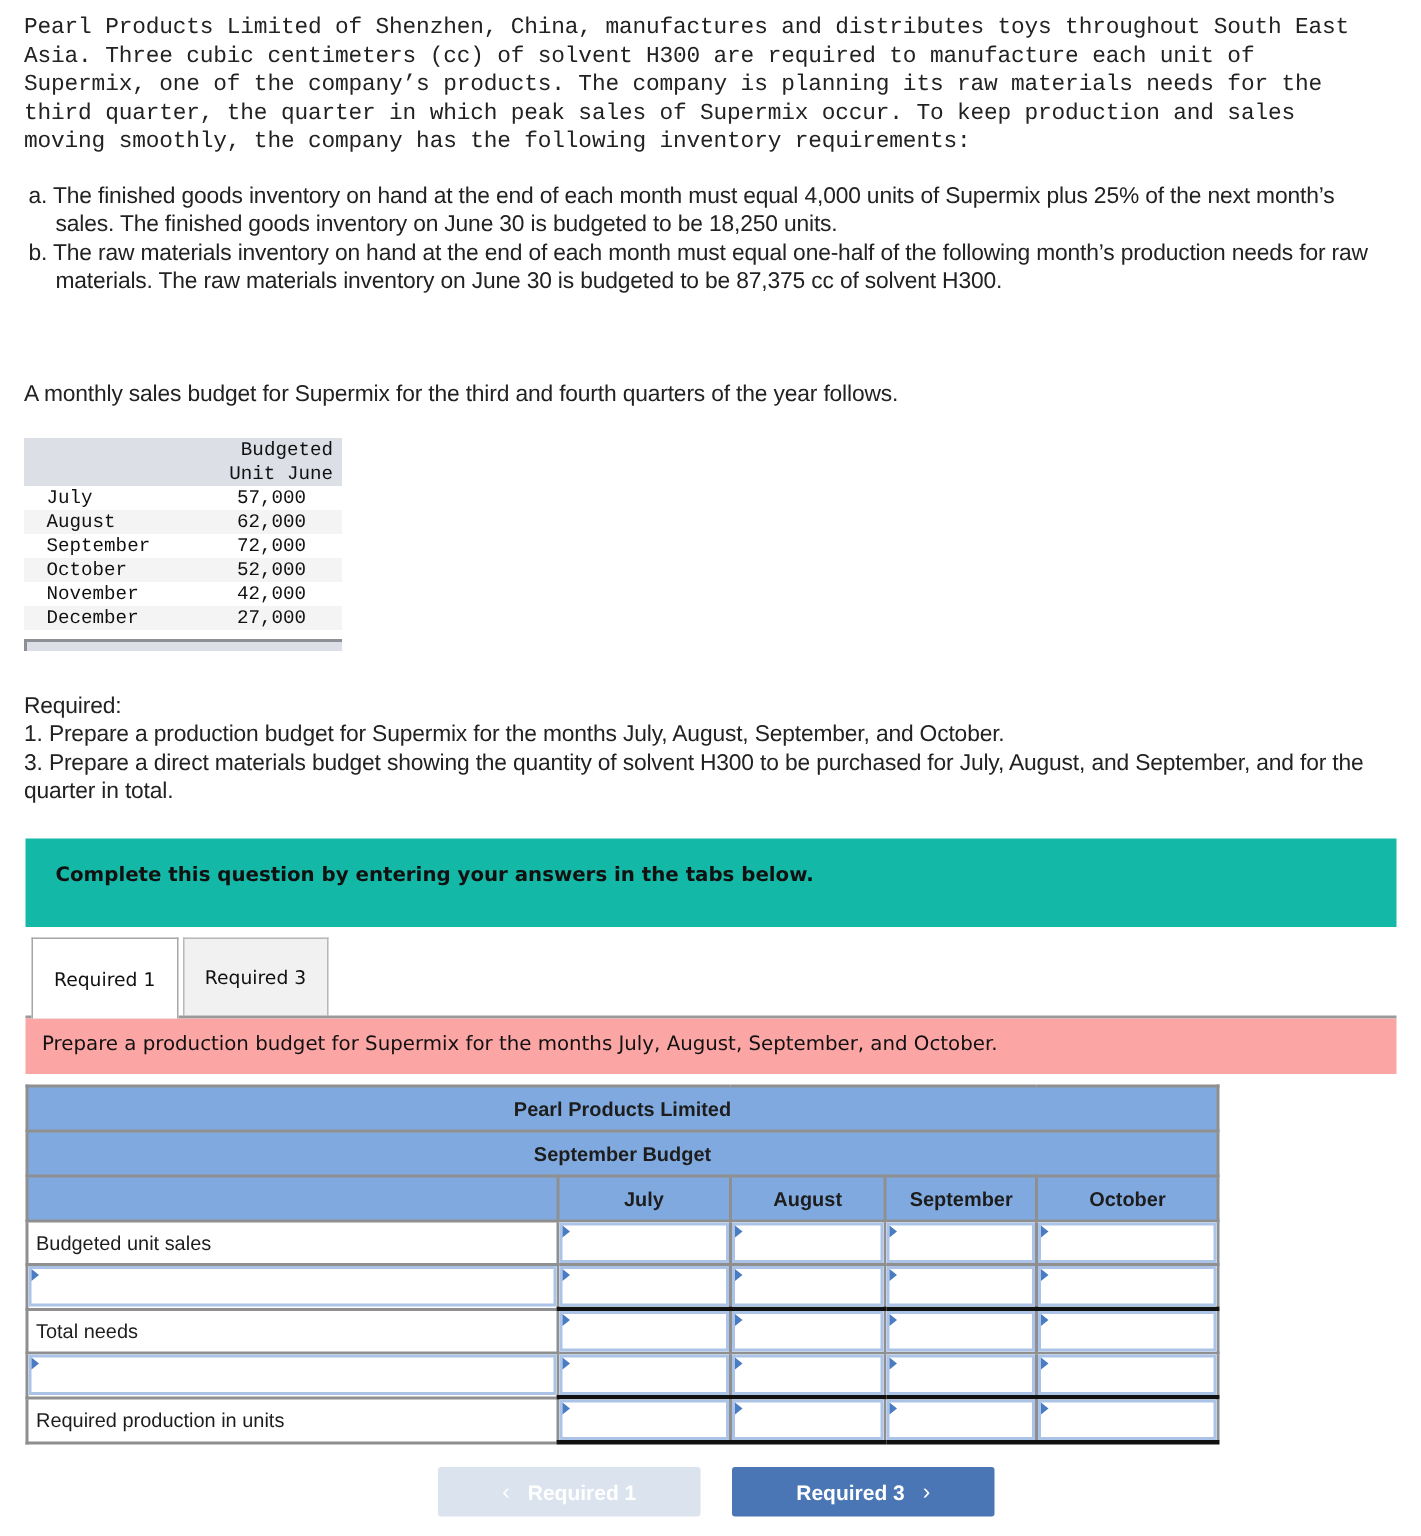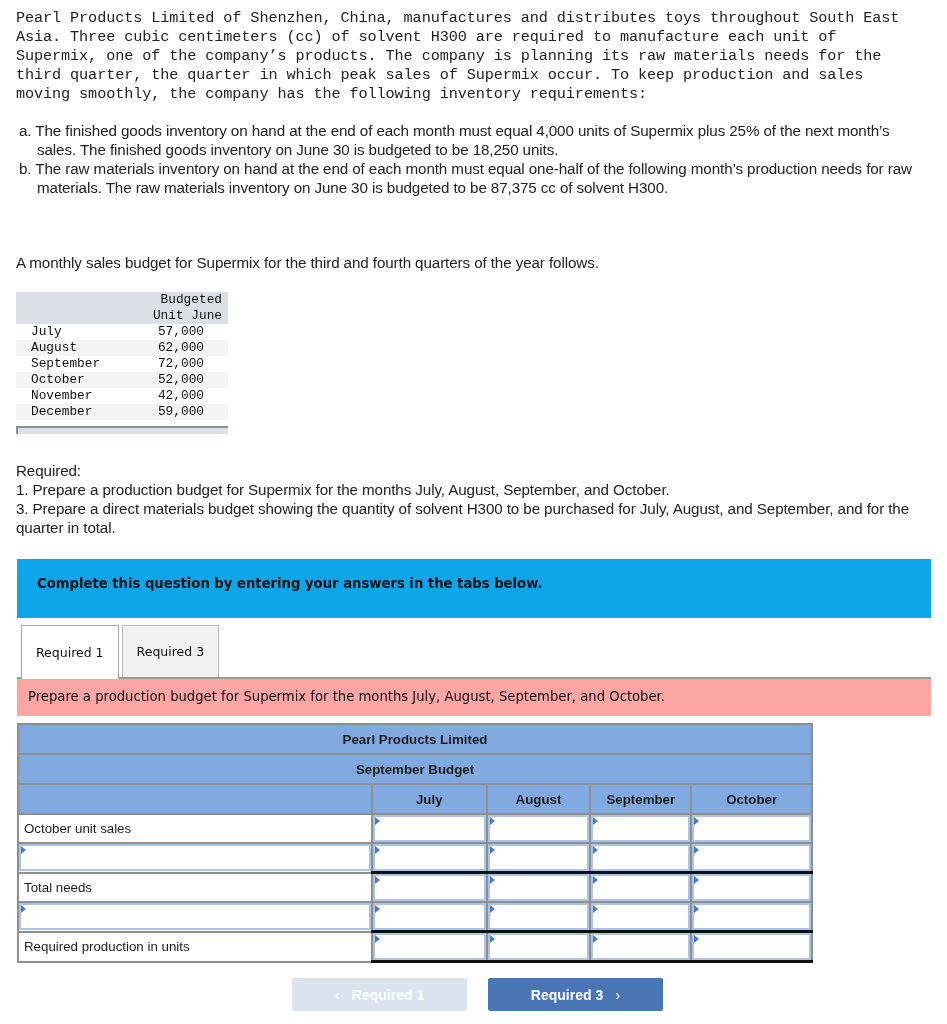--- a/index.html
+++ b/index.html
@@ -16,21 +16,21 @@
   #sales-table td { padding: 0; }
   #sales-table td.m { padding-left: 15px; text-align: left; }
   #sales-table td.v { text-align: right; padding-right: 24px; }
   #sales-table tr.alt td { background: #f4f4f4; }
   #sales-scroll { position: absolute; left: 16px; top: 426px; width: 212px; height: 8px; background: #dcdfe6; border-top: 2px solid #8c8f94; border-left: 2px solid #8c8f94; box-sizing: border-box; }
 
   #required-block { position: absolute; left: 16px; top: 461px; width: 910px; margin: 0; }
   #required-block .h { font-weight: normal; }
 
   
-  #instr-box { position: absolute; left: 17px; top: 559px; width: 914px; height: 59px; background: #0ea5e9; }
+  #instr-box { position: absolute; left: 17px; top: 559px; width: 914px; height: 59px; background: #14b8a6; }
   #instr-text { position: absolute; left: 20px; top: 17px; font-family: "DejaVu Sans", sans-serif; font-size: 13.2px; font-weight: bold; color: #111; }
 
   
   #tabs { position: absolute; left: 21px; top: 625px; height: 52px; display: flex; }
   .tab { box-sizing: border-box; height: 52px; padding: 0 14px; border: 1px solid #b8b8b8; border-bottom: none; font-family: "DejaVu Sans", sans-serif; font-size: 12.5px; color: #111; display: flex; align-items: center; cursor: pointer; margin-right: 3px; }
   .tab.active { background: #ffffff; height: 54px; border-color: #a6a6a6; z-index: 2; }
   .tab.inactive { background: #f1f1f1; }
   #tab-rule { position: absolute; left: 17px; top: 677px; width: 914px; height: 2px; background: #9a9a9a; }
   #instr-bar { position: absolute; left: 17px; top: 679px; width: 914px; height: 37px; background: #fca5a5; }
   #instr-bar span { position: absolute; left: 11px; top: 10px; font-family: "DejaVu Sans", sans-serif; font-size: 13.2px; color: #111; }
@@ -95,21 +95,21 @@
     <tr class="alt">
         <td class="m">October</td>
         <td class="v">52,000</td>
       </tr>
     <tr>
         <td class="m">November</td>
         <td class="v">42,000</td>
       </tr>
     <tr class="alt">
         <td class="m">December</td>
-        <td class="v">59,000</td>
+        <td class="v">27,000</td>
       </tr>
   </tbody>
 </table>
 <div id="sales-scroll"></div>
 
 <div id="required-block" class="prose">
   <div class="h">Required:</div>
   <div>1. Prepare a production budget for Supermix for the months July, August, September, and October.</div>
   <div>3. Prepare a direct materials budget showing the quantity of solvent H300 to be purchased for July, August, and September, and for the quarter in total.</div>
 </div>
@@ -144,21 +144,21 @@
       </tr>
   <tr class="hdr">
     <td></td>
     <td>July</td>
     <td>August</td>
     <td>September</td>
     <td>October</td>
   </tr>
 
   <tr>
-    <td class="lbl">October unit sales</td>
+    <td class="lbl">Budgeted unit sales</td>
     <td class="cell"><input style=""><span class="tri"></span></td>
     <td class="cell"><input style=""><span class="tri"></span></td>
     <td class="cell"><input style=""><span class="tri"></span></td>
     <td class="cell"><input style=""><span class="tri"></span></td>
   </tr>
 
   <tr class="total">
     <td class="lblin"><input value="" style=""><span class="tri"></span></td>
     <td class="cell"><input style=""><span class="tri"></span></td>
     <td class="cell"><input style=""><span class="tri"></span></td>

